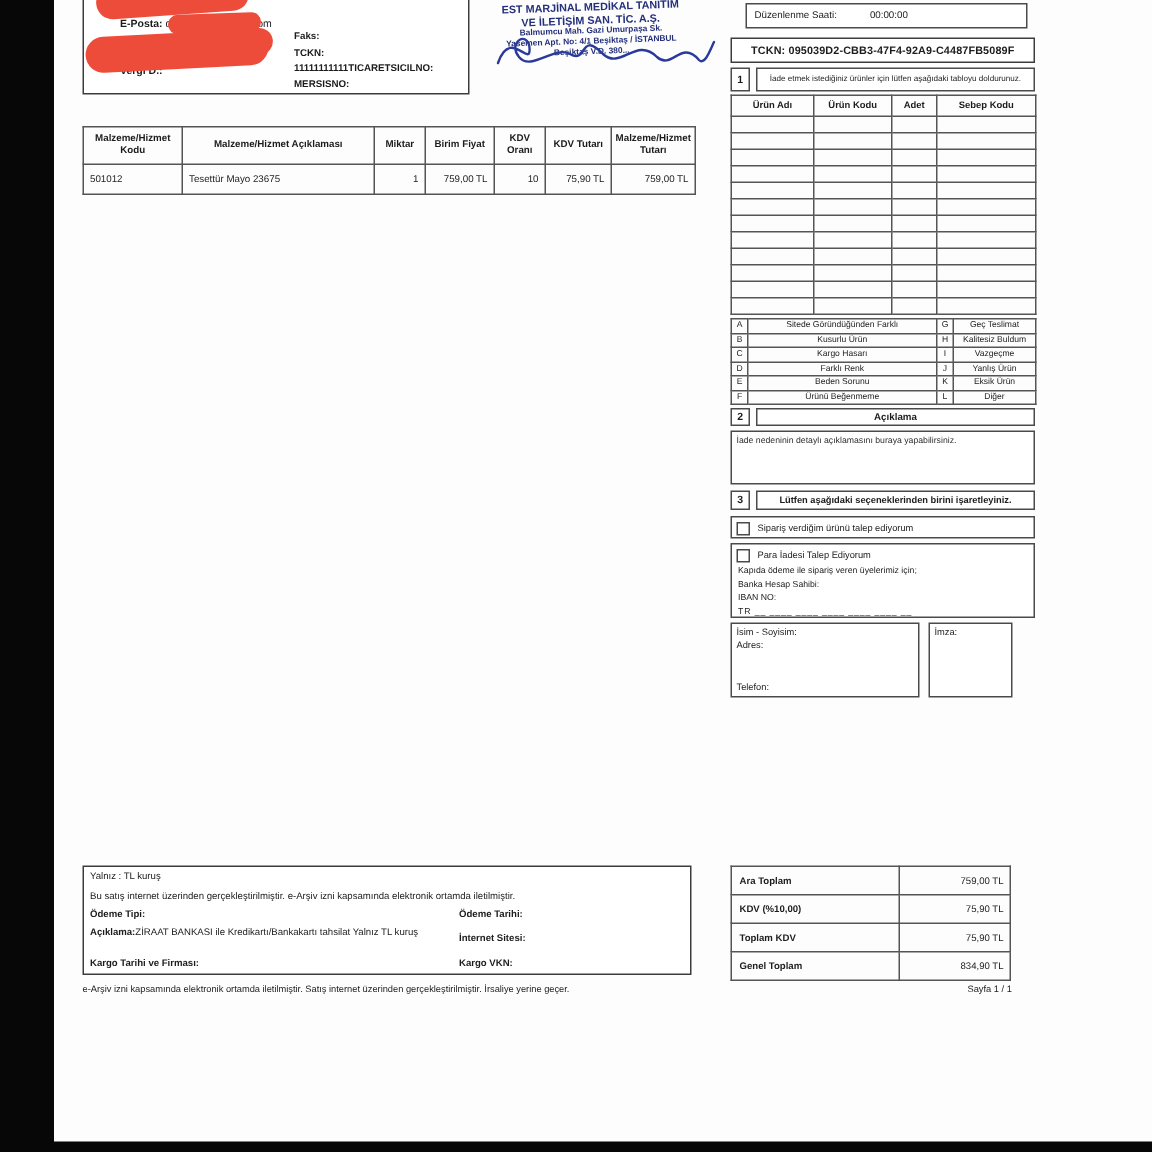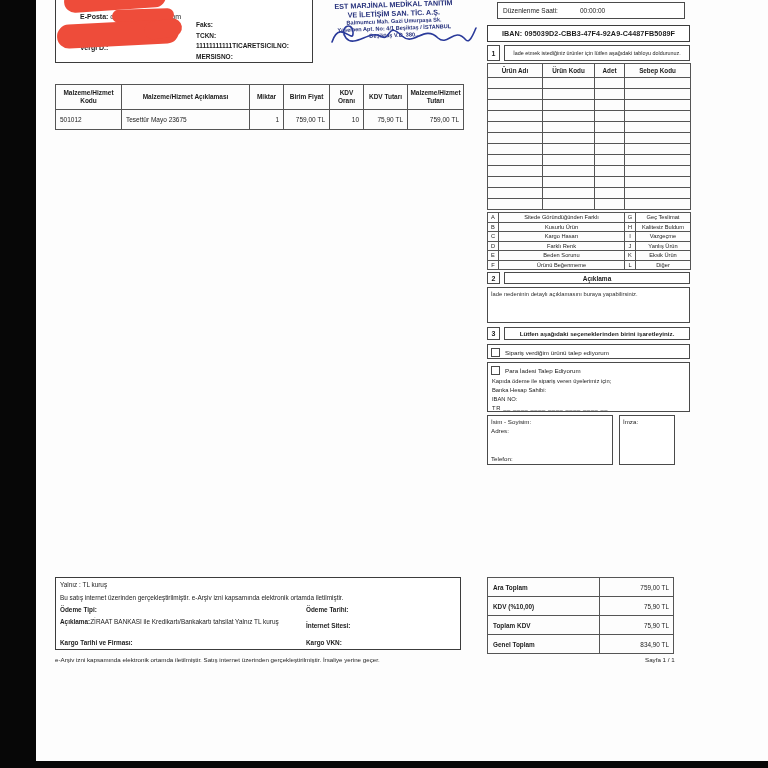--- a/index.html
+++ b/index.html
@@ -54,21 +54,21 @@
   <div class="b" style="font-size:5.6px;line-height:7px;">Beşiktaş V.D. 380...</div>
 </div>
 <svg class="abs" style="left:326px;top:6px;" width="152" height="48" viewBox="0 0 152 48">
   <path d="M6,36 C14,12 28,40 27,26 C26,14 12,22 20,32 C28,42 44,24 54,30 C66,37 60,14 76,30 C88,41 98,18 112,32 C122,41 128,20 140,34 C144,38 148,26 150,22" fill="none" stroke="#2a3a9a" stroke-width="1.6" stroke-linecap="round"></path>
 </svg>
 
 <div class="abs thinbox" style="left:497px;top:2px;width:188px;height:17px;font-size:6.5px;display:flex;align-items:center;">
   <span style="margin-left:5px;">Düzenlenme Saati:</span>
   <span style="margin-left:22px;">00:00:00</span>
 </div>
-<div class="abs box b" style="left:487px;top:25px;width:203px;height:17px;font-size:7.2px;display:flex;align-items:center;justify-content:center;letter-spacing:0.1px;">IBAN: 095039D2-CBB3-47F4-92A9-C4487FB5089F</div>
+<div class="abs box b" style="left:487px;top:25px;width:203px;height:17px;font-size:7.2px;display:flex;align-items:center;justify-content:center;letter-spacing:0.1px;">TCKN: 095039D2-CBB3-47F4-92A9-C4487FB5089F</div>
 <div class="abs thinbox num-label" style="left:487px;top:45px;width:13px;height:16px;">1</div>
 <div class="abs thinbox" style="left:504px;top:45px;width:186px;height:16px;font-size:5.4px;line-height:6.8px;text-align:center;display:flex;align-items:center;justify-content:center;padding:0 8px;">İade etmek istediğiniz ürünler için lütfen aşağıdaki tabloyu doldurunuz.</div>
 
 <table class="abs" style="left:55px;top:84px;width:408px;font-size:6.5px;">
   <colgroup>
       <col style="width:66px">
       <col style="width:128px">
       <col style="width:34px">
       <col style="width:46px">
       <col style="width:34px">

